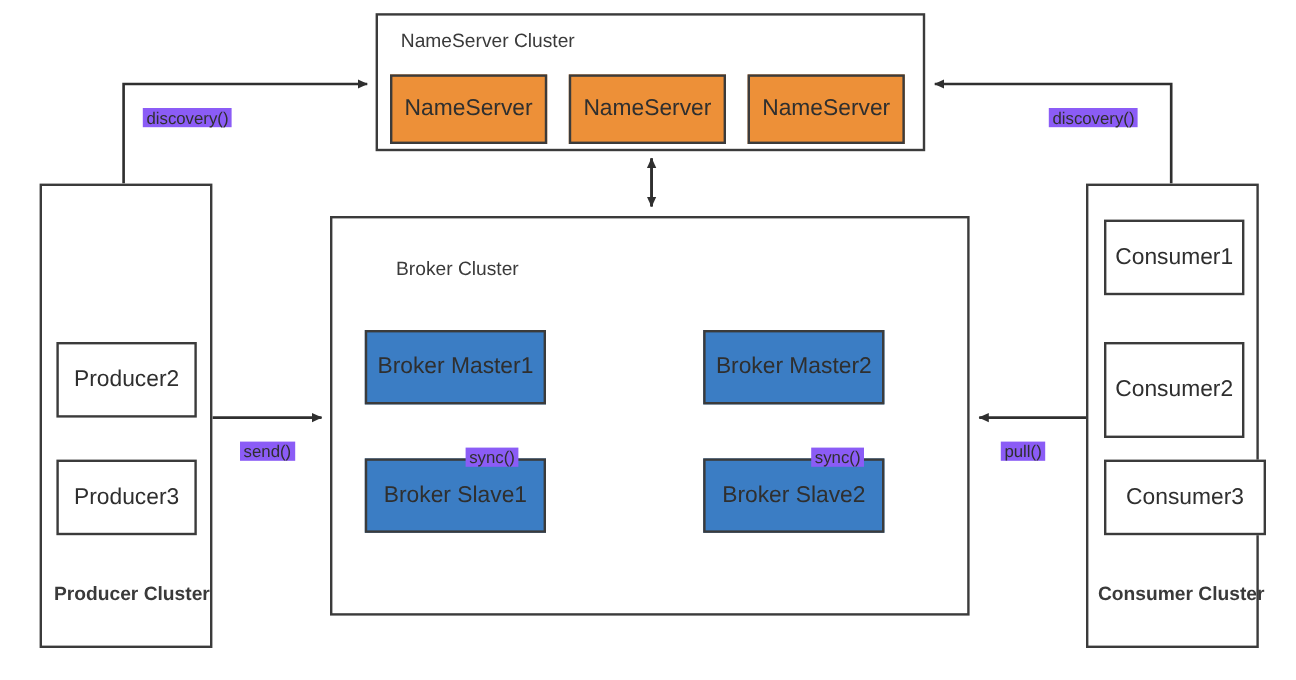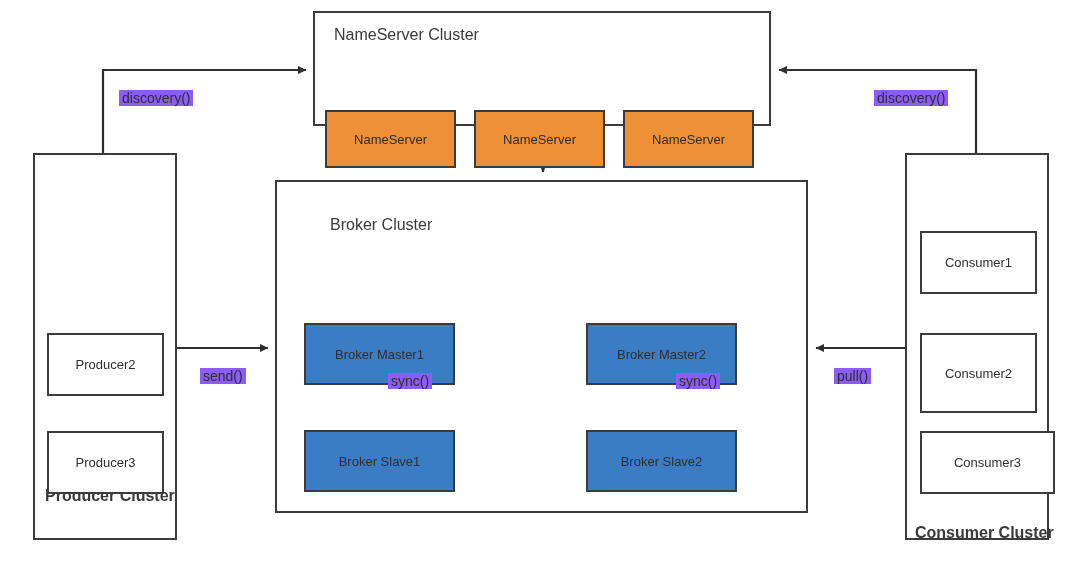--- a/index.html
+++ b/index.html
@@ -21,24 +21,23 @@
     border: 2px solid #3b3b3b;
     background: #ffffff;
   }
   .node {
     position: absolute;
     box-sizing: border-box;
     border: 2px solid #3b3b3b;
     display: flex;
     align-items: center;
     justify-content: center;
-    font-size: 13px;
+    font-size: 19px;
     color: #2f2f2f;
     white-space: nowrap;
-    margin-top: 48px;
   }
   .node.plain { background: #ffffff; }
   .node.orange { background: #ed9038; }
   .node.blue { background: #3b7dc4; }
 
   .cluster-title {
     position: absolute;
     font-size: 16px;
     color: #3a3a3a;
     white-space: nowrap;
@@ -143,21 +142,21 @@
   <div class="cluster-title bold" style="left:45px; top:487px;">Producer Cluster</div>
 
   <div class="node plain" style="left:47px; top:285px; width:117px; height:63px;">
     <span>Producer2</span>
   </div>
   <div class="node plain" style="left:47px; top:383px; width:117px; height:63px;">
     <span>Producer3</span>
   </div>
 
   <div class="box" style="left:905px; top:153px; width:144px; height:387px;"></div>
-  <div class="cluster-title bold" style="left:915px; top:487px;margin-top:37px;">Consumer Cluster</div>
+  <div class="cluster-title bold" style="left:915px; top:487px;">Consumer Cluster</div>
 
   <div class="node plain" style="left:920px; top:183px; width:117px; height:63px;">
     <span>Consumer1</span>
   </div>
   <div class="node plain" style="left:920px; top:285px; width:117px; height:80px;">
     <span>Consumer2</span>
   </div>
   <div class="node plain" style="left:920px; top:383px; width:135px; height:63px;">
     <span>Consumer3</span>
   </div>

